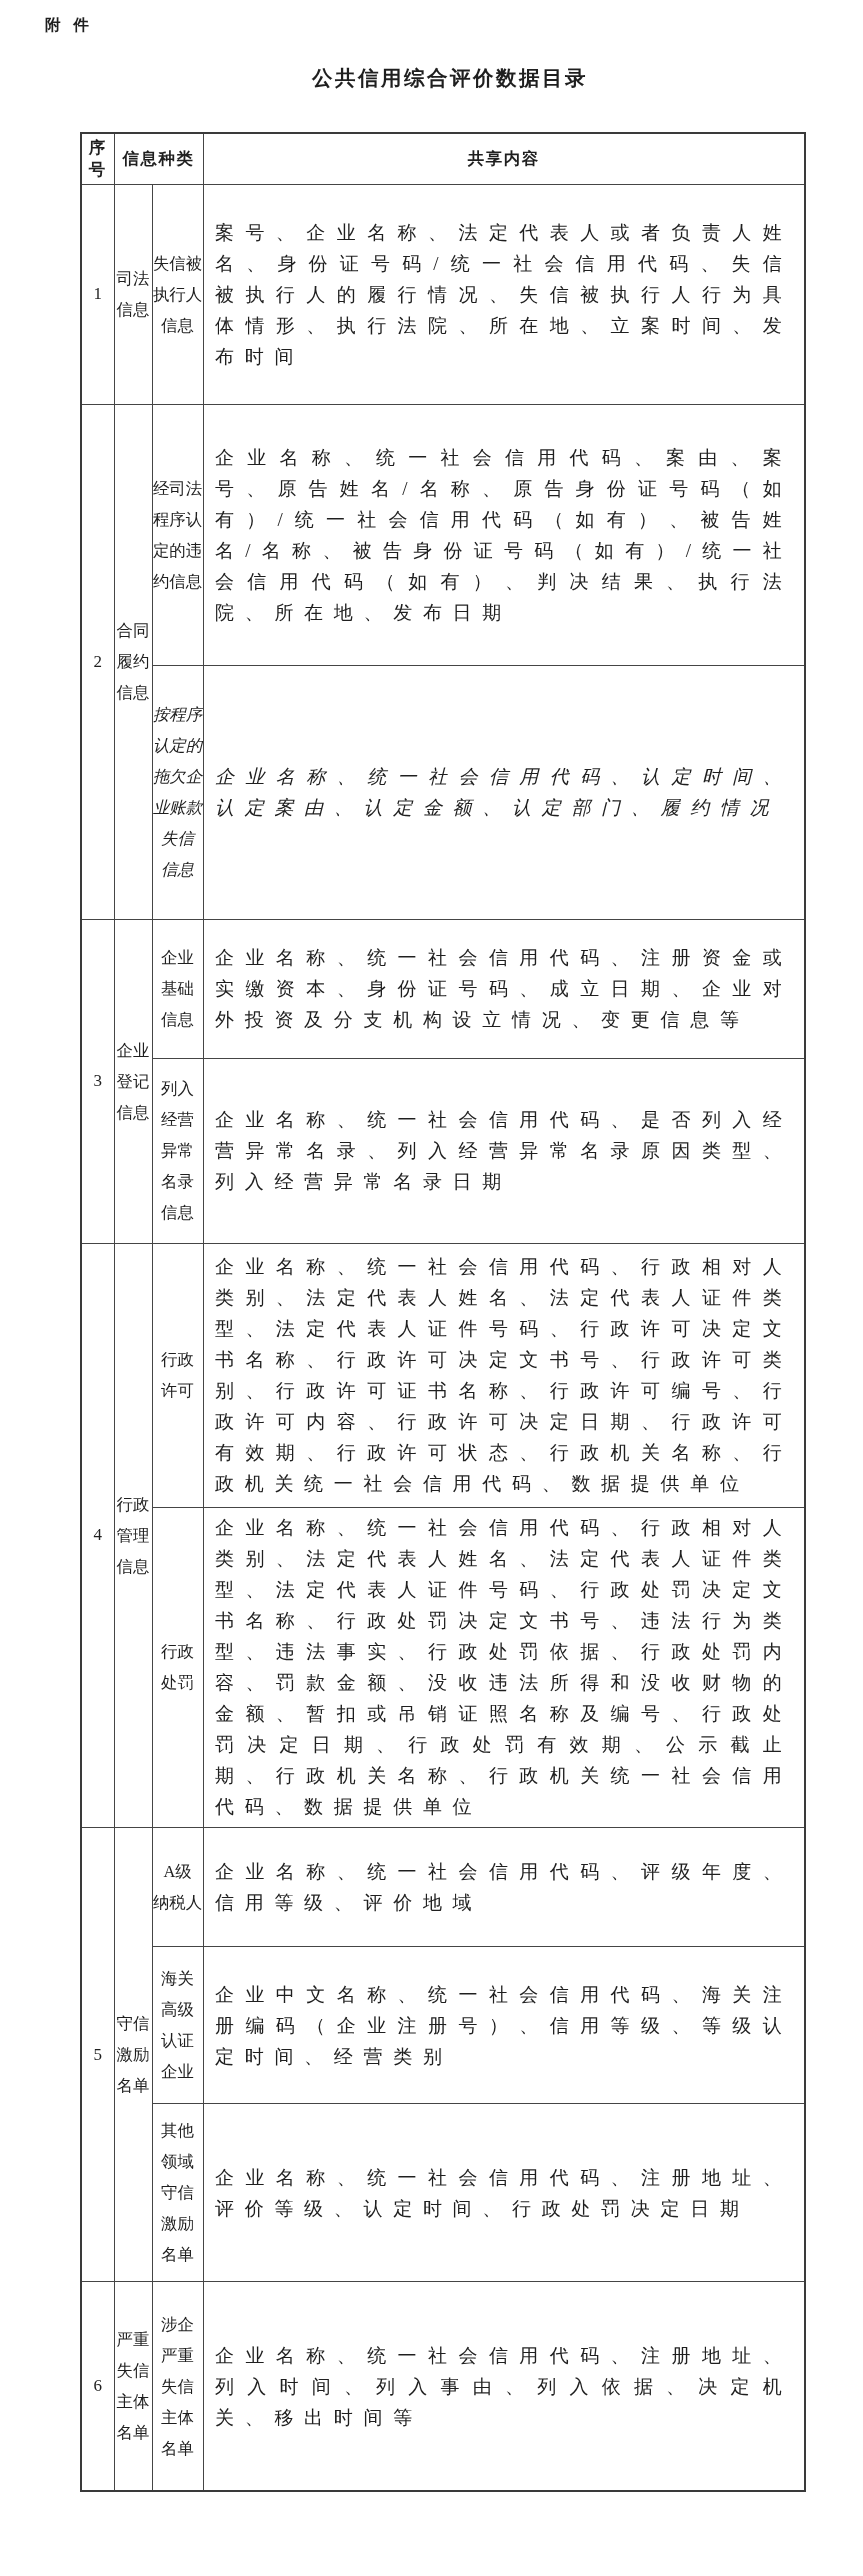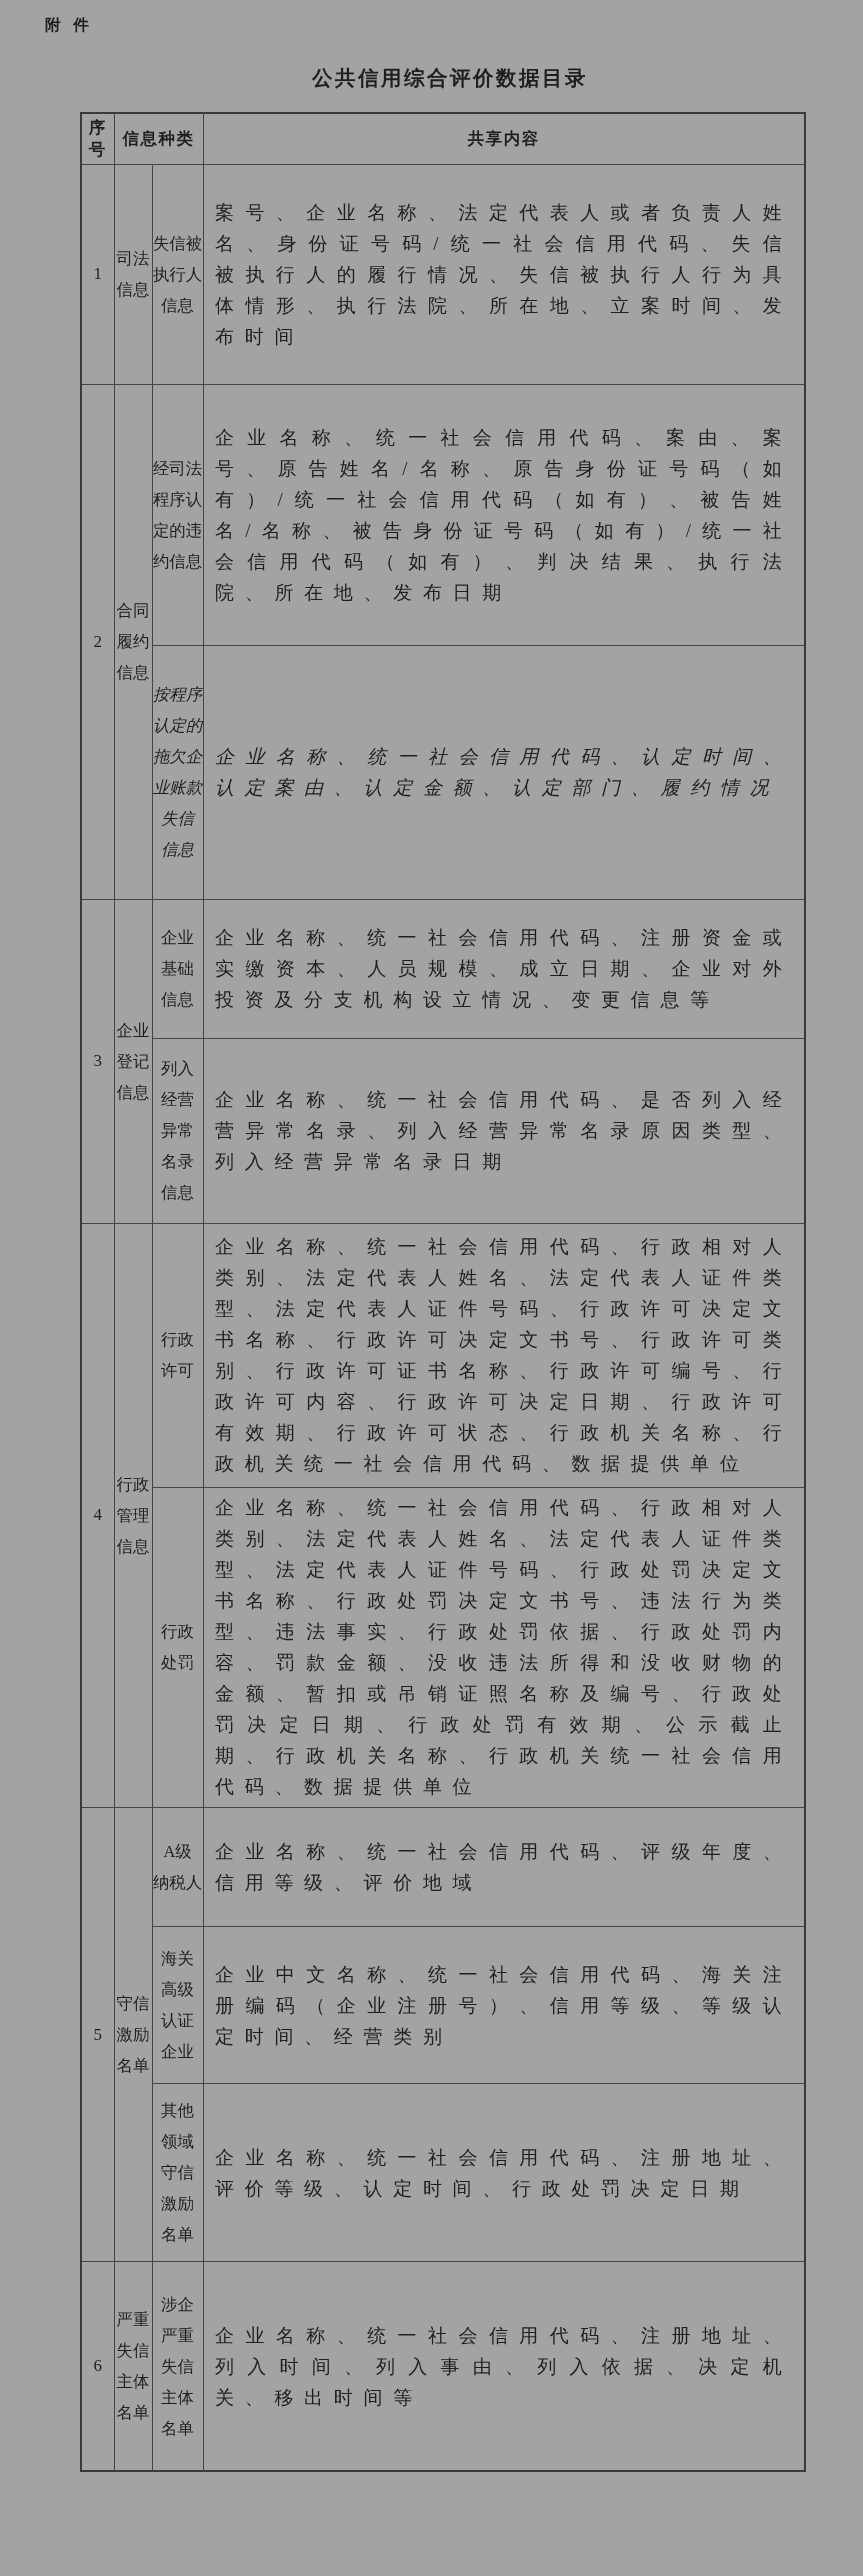--- a/index.html
+++ b/index.html
@@ -1,21 +1,21 @@
 <!DOCTYPE html>
 <html style="font-size:13px"><head>
 <meta charset="utf-8">
 <style>
   html,body{margin:0;padding:0;background:#e8e8e8;}
   .page{
     position:relative;
     width:864px;
     height:2576px;
     margin:0 auto;
-    background:#a3a3a3;
+    background:#ffffff;
     color:#1f1f1f;
     font-family:"Liberation Serif","DejaVu Serif",serif;
     overflow:hidden;
   }
   .attachment{
     position:absolute;
     left:45px;
     top:14.8px;
     font-family:"Liberation Sans","DejaVu Sans",sans-serif;
     font-weight:bold;
@@ -30,21 +30,21 @@
     width:100%;
     text-align:center;
     font-family:"Liberation Sans","DejaVu Sans",sans-serif;
     font-weight:bold;
     font-size:20.5px;
     letter-spacing:2.5px;
   }
   table.catalog{
     position:absolute;
     left:80px;
-    top:112px;
+    top:132px;
     width:724px;
     table-layout:fixed;
     border-collapse:collapse;
     border:2.1px solid #3a3a3a;
   }
   table.catalog th, table.catalog td{
     border:0.8px solid #454545;
     vertical-align:middle;
     overflow:hidden;
   }
@@ -145,21 +145,21 @@
     </tr>
 
     <tr class="h-r3a">
       <td class="no-cell" rowspan="2">3</td>
       <td class="cat-cell" rowspan="2">企业
 登记
 信息</td>
       <td class="type-cell">企业
 基础
 信息</td>
-      <td class="content-cell">企业名称、统一社会信用代码、注册资金或实缴资本、人员规模、成立日期、企业对外投资及分支机构设立情况、变更信息等</td>
+      <td class="content-cell">企业名称、统一社会信用代码、注册资金或实缴资本、身份证号码、成立日期、企业对外投资及分支机构设立情况、变更信息等</td>
     </tr>
     <tr class="h-r3b">
       <td class="type-cell">列入
 经营
 异常
 名录
 信息</td>
       <td class="content-cell">企业名称、统一社会信用代码、是否列入经营异常名录、列入经营异常名录原因类型、列入经营异常名录日期</td>
     </tr>
 

